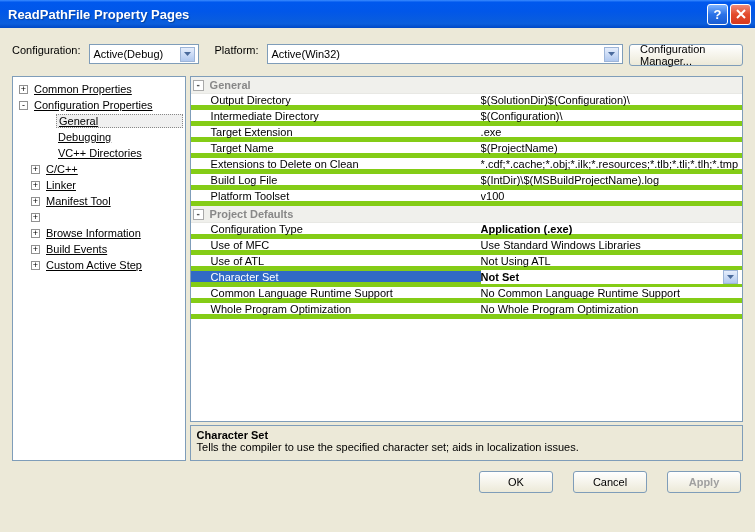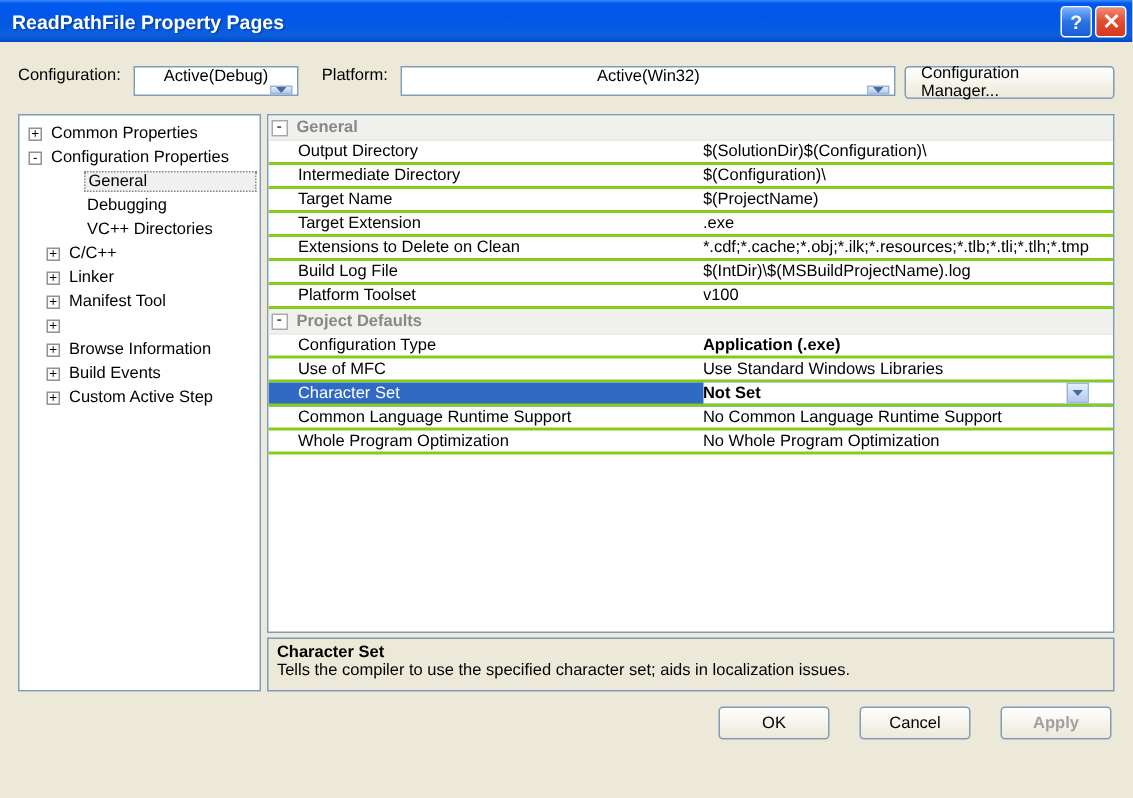--- a/index.html
+++ b/index.html
@@ -37,21 +37,20 @@
 .content { padding: 10px 12px 8px 12px; }
 .toprow { display: flex; align-items: flex-start; gap: 6px; margin-bottom: 10px; margin-top: 6px; }
 .toprow label { margin-right: 2px; }
 .dropdown {
   border: 1px solid #7f9db9;
   background: #fff;
   height: 20px;
   display: flex; align-items: center;
   padding: 0 3px 0 4px;
   font-size: 11px;
-  flex-direction: column;
 }
 .dropdown .dd-arrow {
   width: 15px; height: 15px;
   background: linear-gradient(to bottom, #e6eefc, #b0c8ef);
   border: 1px solid #9db5d8;
   margin-left: auto;
   display: flex; align-items: center; justify-content: center;
 }
 .dd-arrow svg { width: 7px; height: 4px; }
 .btn {
@@ -80,21 +79,21 @@
 }
 .tree-toggle {
   width: 9px; height: 9px;
   border: 1px solid #919191;
   display: flex; align-items: center; justify-content: center;
   margin-right: 4px;
   font-size: 9px; line-height: 1;
   color: #000;
   flex-shrink: 0;
 }
-.tree-item .label { flex: 1; padding: 0 2px; cursor: default; }
+.tree-item .label { flex: 1; padding: 0 2px; cursor: default; text-decoration: underline; }
 .tree-item.selected .label {
   border: 1px dotted #888;
   background: #f0f0f0;
 }
 .ind1 { padding-left: 16px; }
 .ind2 { padding-left: 28px; display:flex; align-items:center; }
 .ind2 .spacer { width: 13px; flex-shrink:0; }
 
 .rightpanel { flex: 1; display: flex; flex-direction: column; }
 .propgrid {
@@ -118,31 +117,31 @@
   margin-right: 6px;
   display: flex; align-items: center; justify-content: center;
   background: #fff;
   font-size: 10px; line-height: 1;
   color: #555;
 }
 .propgrid .row {
   display: flex;
   height: 16px;
   align-items: center;
-  border-bottom: 2px solid #84cc16;
+  border-bottom: 5px solid #84cc16;
 }
 .propgrid .row .k {
   width: 262px;
   padding-left: 20px;
   overflow: hidden; text-overflow: ellipsis; white-space: nowrap;
 }
 .propgrid .row .v {
   flex: 1;
   overflow: hidden; text-overflow: ellipsis; white-space: nowrap;
-  padding-right: 16px;
+  padding-right: 4px;
   margin-left: 28px;
 }
 .propgrid .row .v.bold { font-weight: bold; }
 .propgrid .row.selected { background: #316ac5; color: #fff; }
 .propgrid .row.selected .v {
   background: #fff; color: #000;
   display: flex; align-items: center; gap: 48px;
 }
 .propgrid .row.selected .v .dd-arrow {
   margin-left: auto;
@@ -194,21 +193,21 @@
     </div>
     <label style="margin-left:10px">Platform:</label>
     <div class="dropdown" style="flex:1">
       <span>Active(Win32)</span>
       <div class="dd-arrow">
           <svg viewBox="0 0 7 4">
             <path d="M0 0 L3.5 4 L7 0 Z" fill="#4a6a9c"></path>
           </svg>
         </div>
     </div>
-    <div class="btn" style="width:140px">
+    <div class="btn" style="width:114px">
       <span>Configuration Manager...</span>
     </div>
   </div>
 
   <div class="mainarea">
     <div class="treepanel">
       <div class="tree-item" style="padding-left:4px">
           <div class="tree-toggle">+</div>
           <span class="label">Common Properties</span>
         </div>
@@ -265,26 +264,26 @@
           </div>
         <div class="row">
             <div class="k">Output Directory</div>
             <div class="v">$(SolutionDir)$(Configuration)\</div>
           </div>
         <div class="row">
             <div class="k">Intermediate Directory</div>
             <div class="v">$(Configuration)\</div>
           </div>
         <div class="row">
+            <div class="k">Target Extension</div>
+            <div class="v">.exe</div>
+          </div>
+        <div class="row">
             <div class="k">Target Name</div>
             <div class="v">$(ProjectName)</div>
-          </div>
-        <div class="row">
-            <div class="k">Target Extension</div>
-            <div class="v">.exe</div>
           </div>
         <div class="row">
             <div class="k">Extensions to Delete on Clean</div>
             <div class="v">*.cdf;*.cache;*.obj;*.ilk;*.resources;*.tlb;*.tli;*.tlh;*.tmp</div>
           </div>
         <div class="row">
             <div class="k">Build Log File</div>
             <div class="v">$(IntDir)\$(MSBuildProjectName).log</div>
           </div>
         <div class="row">
@@ -295,20 +294,24 @@
             <div class="collapse">-</div>
             <span>Project Defaults</span>
           </div>
         <div class="row">
             <div class="k">Configuration Type</div>
             <div class="v bold">Application (.exe)</div>
           </div>
         <div class="row">
             <div class="k">Use of MFC</div>
             <div class="v">Use Standard Windows Libraries</div>
+          </div>
+        <div class="row">
+            <div class="k">Use of ATL</div>
+            <div class="v">Not Using ATL</div>
           </div>
         <div class="row selected">
             <div class="k">Character Set</div>
             <div class="v bold">
               <span>Not Set</span>
               <div class="dd-arrow">
                 <svg viewBox="0 0 7 4">
                   <path d="M0 0 L3.5 4 L7 0 Z" fill="#4a6a9c"></path>
                 </svg>
               </div>

